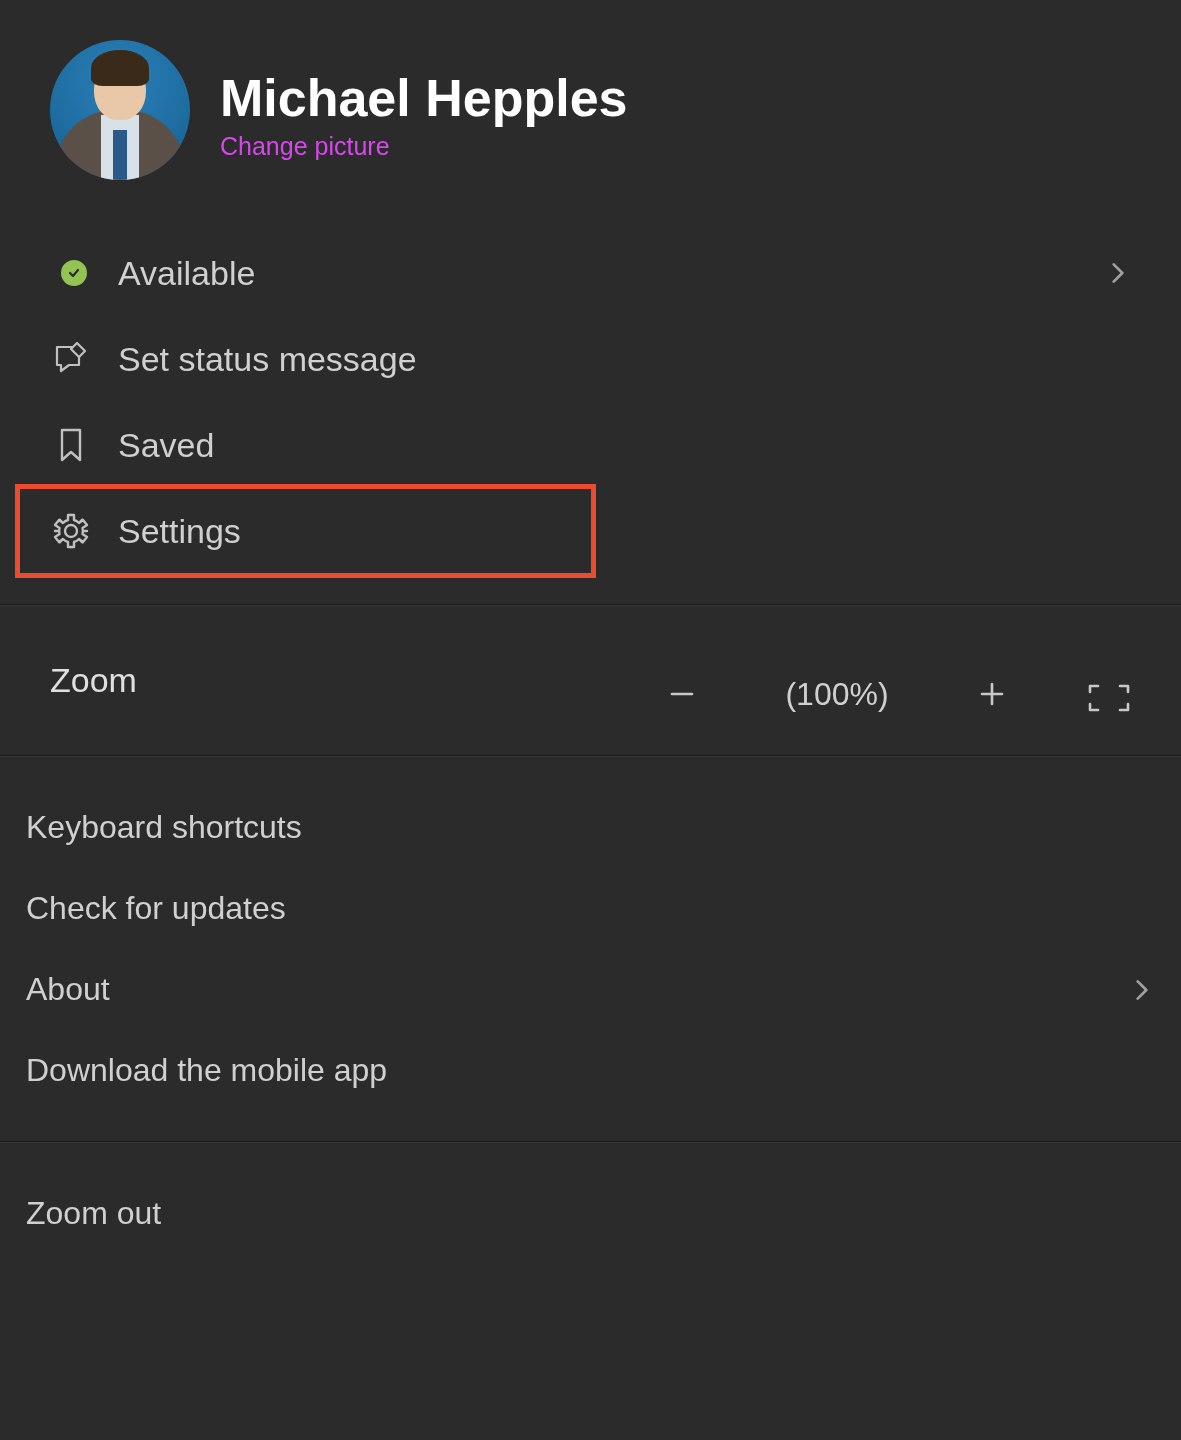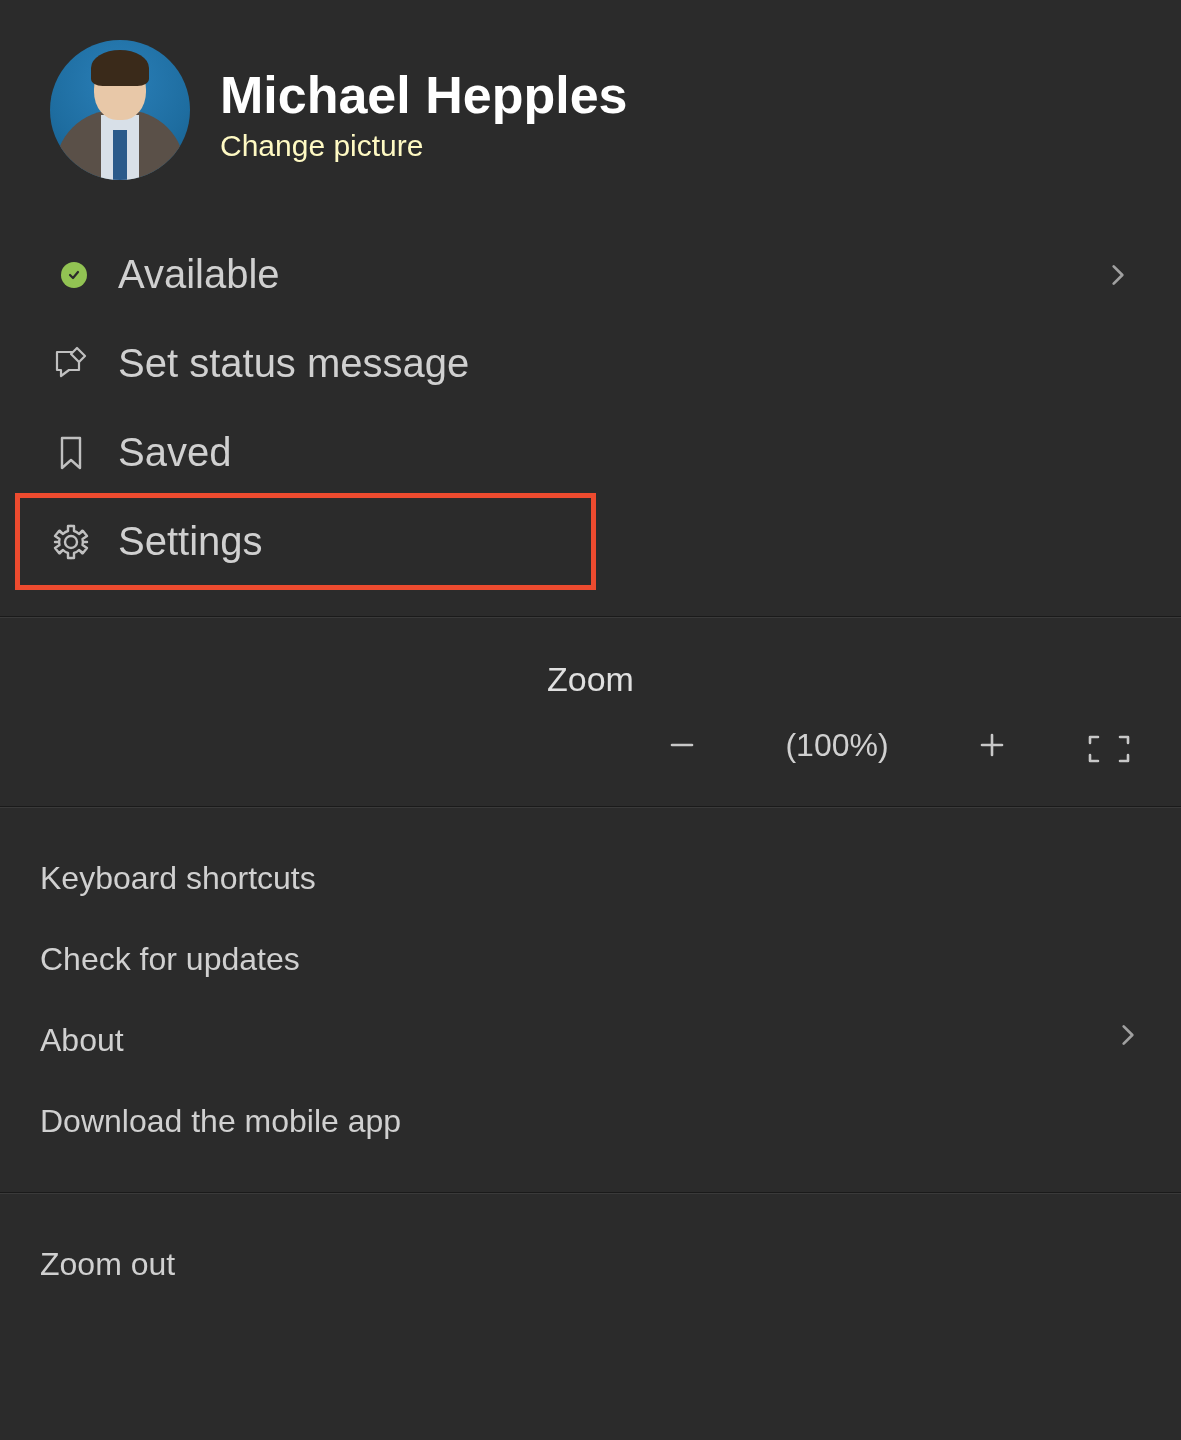--- a/index.html
+++ b/index.html
@@ -81,31 +81,31 @@
       margin-left: 30px;
     }
     .profile-name {
       font-size: 52px;
       font-weight: 700;
       color: #ffffff;
       margin-bottom: 4px;
       margin-top: 8px;
     }
     .profile-action {
-      font-size: 30px;
-      color: #fef9c3;
+      font-size: 25px;
+      color: #d946ef;
     }
     .menu-section {
       padding: 20px 0 30px 0;
     }
     .menu-item {
       display: flex;
       align-items: center;
       padding: 22px 50px;
-      font-size: 40px;
+      font-size: 34px;
       color: #d0d0d0;
       cursor: pointer;
       position: relative;
     }
     .menu-item .icon-slot {
       width: 42px;
       height: 42px;
       display: flex;
       align-items: center;
       justify-content: center;
@@ -131,21 +131,20 @@
       background: #1a1a1a;
       border-top: 1px solid #1a1a1a;
       border-bottom: 1px solid #3a3a3a;
       width: 100%;
     }
     .zoom-section {
       display: flex;
       align-items: center;
       padding: 42px 50px;
       font-size: 34px;
-      flex-direction: column;
     }
     .zoom-label {
       font-weight: 400;
       color: #e0e0e0;
     }
     .zoom-controls {
       margin-left: auto;
       display: flex;
       align-items: flex-end;
       gap: 76px;
@@ -171,21 +170,22 @@
       display: flex;
       align-items: center;
       justify-content: center;
       cursor: pointer;
     }
     .lower-section {
       padding: 30px 0;
     }
     .lower-item {
       display: flex;
-      padding: 22px 40px;
+      align-items: center;
+      padding: 22px 26px;
       font-size: 32px;
       color: #d0d0d0;
       cursor: pointer;
     }
     .lower-item .chevron {
       margin-left: auto;
       width: 26px;
       height: 26px;
     }
     .signout-section {

